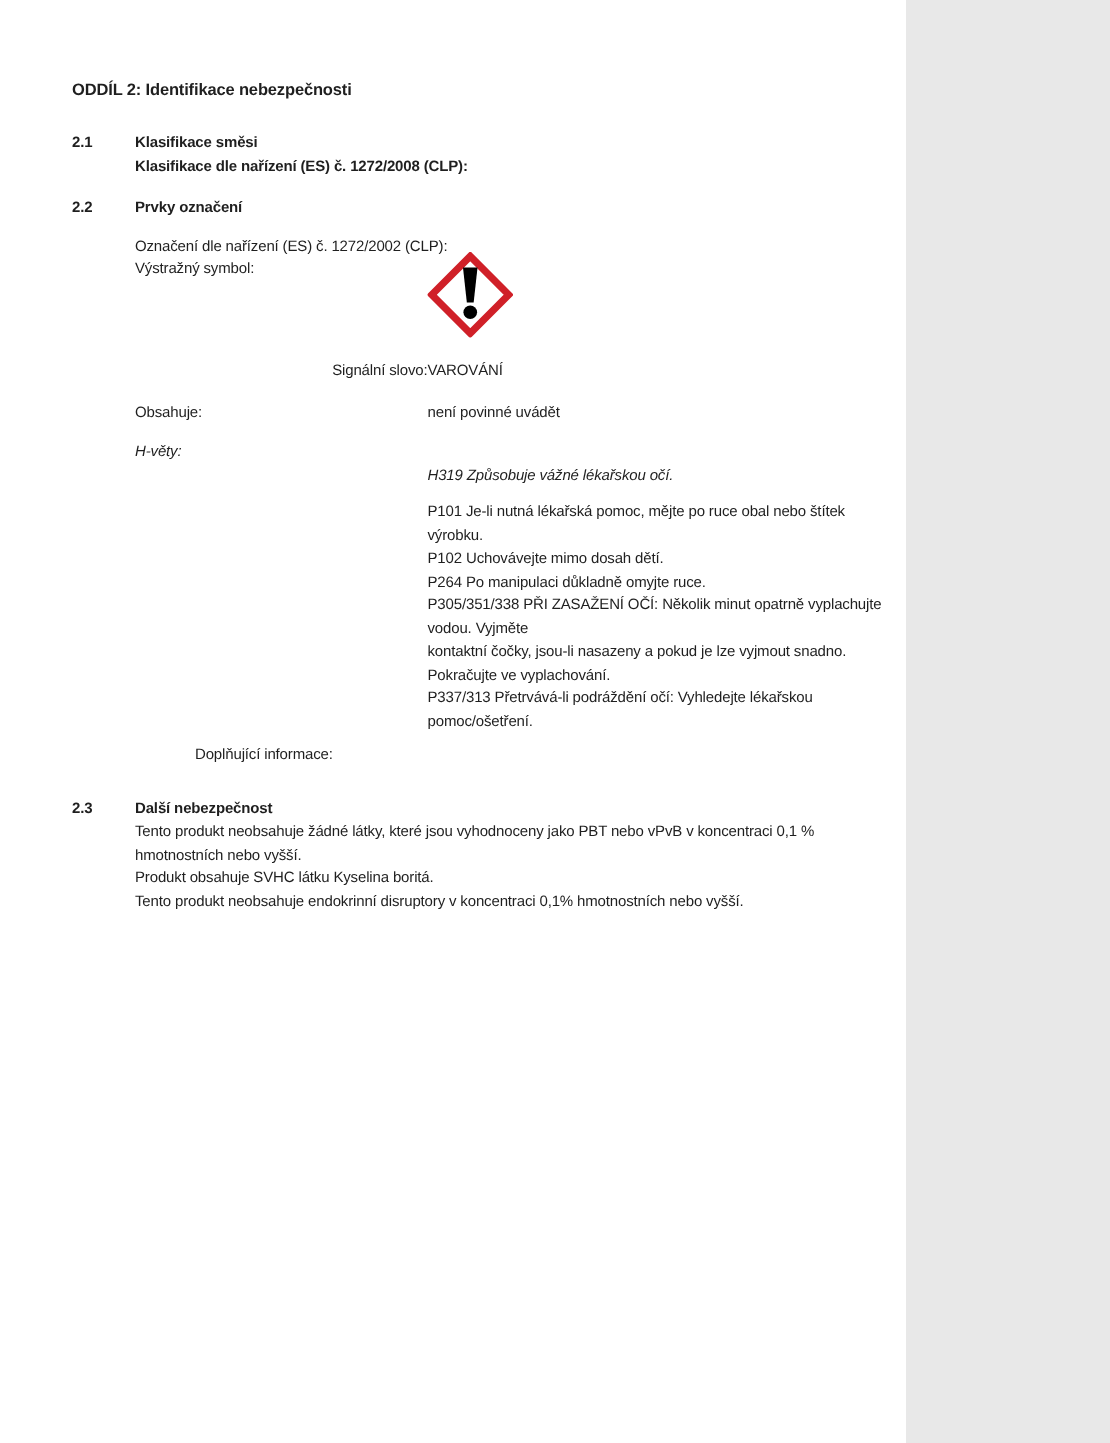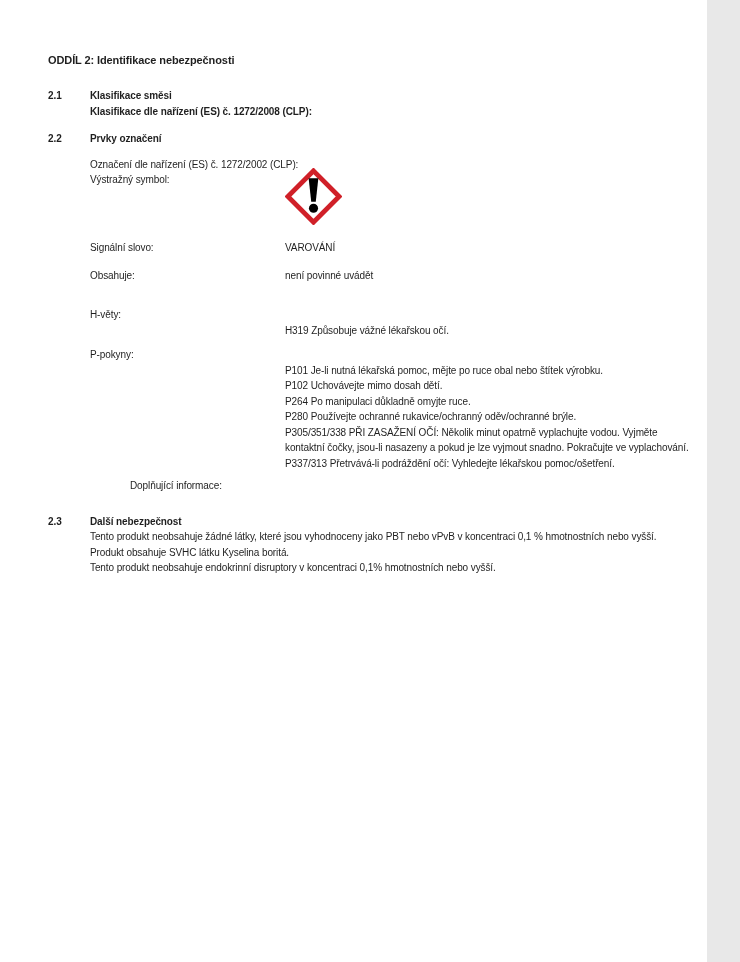--- a/index.html
+++ b/index.html
@@ -1,20 +1,20 @@
 <!DOCTYPE html>
 <html lang="cs" style="--pictogram-red: #d02028; --text-color: #1f1f1f; --page-bg: #ffffff;"><head>
 <meta charset="utf-8">
 <style>
   :root { --pictogram-red:#d02028; --text-color:#1f1f1f; --page-bg:#ffffff; }
   * { margin:0; padding:0; box-sizing:border-box; }
   html,body { background:#e8e8e8; }
   .page {
     position:relative;
-    width:707px; height:962px;
+    width:604px; height:962px;
     background:var(--page-bg);
     color:var(--text-color);
     font-family:"Liberation Sans", sans-serif;
     font-size:10px;
     letter-spacing:-0.1px;
     line-height:15.5px;
     padding:52px 16px 0 48px;
     overflow:hidden;
   }
   .doc-title { font-size:11px; font-weight:bold; line-height:16px; }
@@ -24,23 +24,23 @@
   .bold { font-weight:bold; }
   .italic { }
   .row { display:flex; align-items:flex-start; }
   .lbl { width:195px; flex:none; }
   .val-indent { margin-left:195px; }
 
   .sec-21 { margin-top:20px;justify-content:center; }
   .sec-22 { margin-top:12px; }
   .labeling-line { margin-top:10px; }
   .pictogram-svg { display:block; margin-top:-4px; }
-  .row-signal { margin-top:15px; }
+  .row-signal { margin-top:15px;text-align:right; }
   .row-contains { margin-top:12px; }
-  .block-h { margin-top:24px; }
+  .block-h { margin-top:11px;font-style:italic; }
   .block-p { margin-top:9px; }
   .additional { margin-top:7px;padding-left:40px; }
   .sec-23 { margin-top:20px; }
 </style>
 </head>
 <body>
 
 <div class="page">
 
   <div class="doc-title">ODDÍL 2: Identifikace nebezpečnosti</div>
@@ -80,25 +80,23 @@
         <div class="lbl">Obsahuje:</div>
         <div class="italic">není povinné uvádět</div>
       </div>
 
       <div class="block-h">
         <div class="lbl">H-věty:</div>
         <div class="val-indent">H319 Způsobuje vážné lékařskou očí.</div>
       </div>
 
       <div class="block-p">
-        <div class="lbl">P-pokyny:</div>
         <div class="val-indent">P101 Je-li nutná lékařská pomoc, mějte po ruce obal nebo štítek výrobku.</div>
         <div class="val-indent">P102 Uchovávejte mimo dosah dětí.</div>
         <div class="val-indent">P264 Po manipulaci důkladně omyjte ruce.</div>
-        <div class="val-indent">P280 Používejte ochranné rukavice/ochranný oděv/ochranné brýle.</div>
         <div class="val-indent">P305/351/338 PŘI ZASAŽENÍ OČÍ: Několik minut opatrně vyplachujte vodou. Vyjměte</div>
         <div class="val-indent">kontaktní čočky, jsou-li nasazeny a pokud je lze vyjmout snadno. Pokračujte ve vyplachování.</div>
         <div class="val-indent">P337/313 Přetrvává-li podráždění očí: Vyhledejte lékařskou pomoc/ošetření.</div>
       </div>
 
       <div class="additional">Doplňující informace:</div>
     </div>
   </section>
 
   <section class="sec sec-23">

